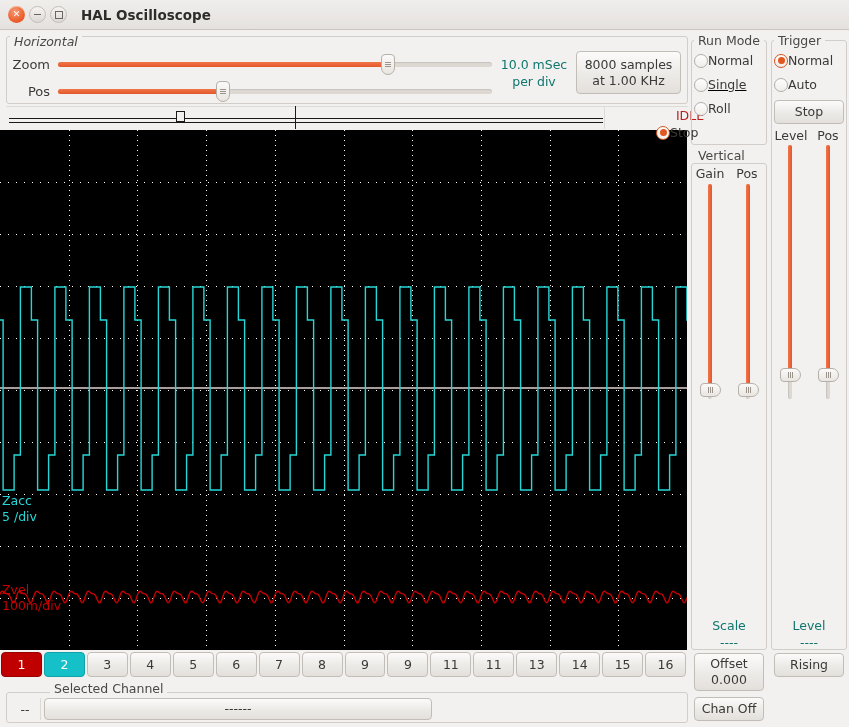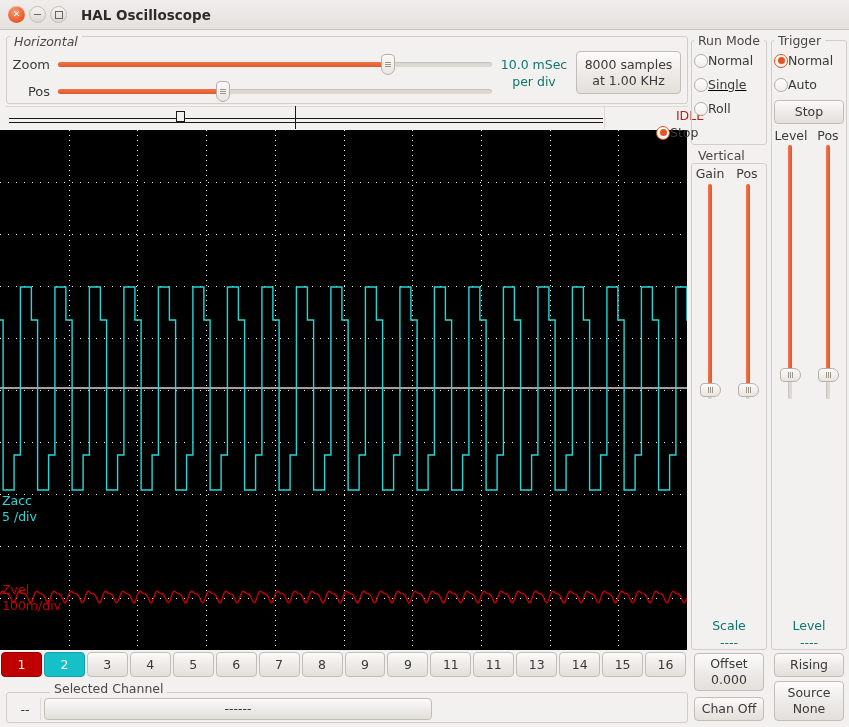--- a/index.html
+++ b/index.html
@@ -400,18 +400,14 @@
 
   <div class="readout" style="left:774px; top:617px; width:70px;">
     <div>Level</div>
     <div>----</div>
   </div>
 
   <div class="btn" style="left:774px; top:653px; width:70px; height:24px;">
     <span>Rising</span>
   </div>
 
-  <div class="btn" style="left:774px; top:681px; width:70px; height:40px;">
-    <div>Source</div>
-    <div>None</div>
-  </div>
 
 </div>
 
 </body></html>

